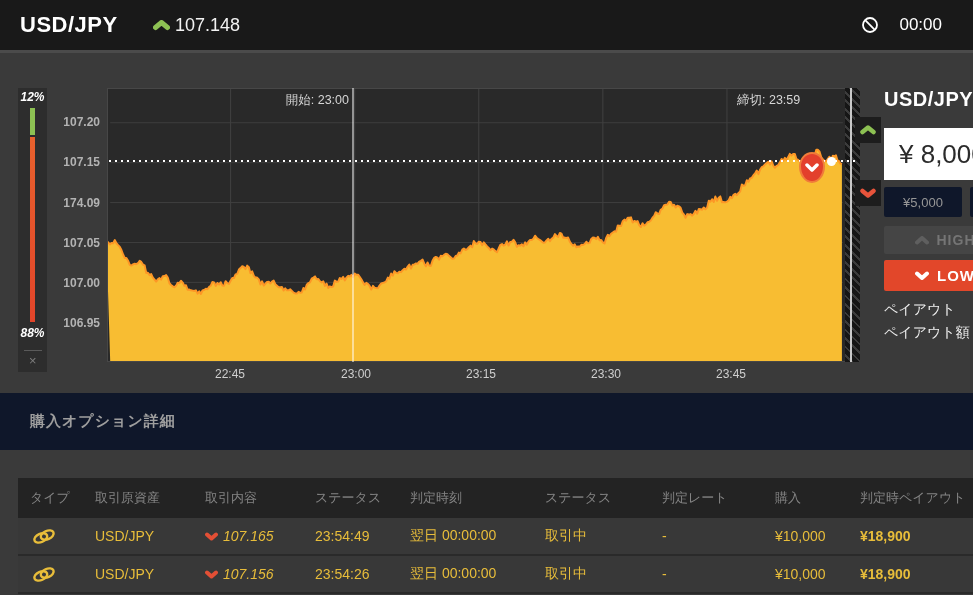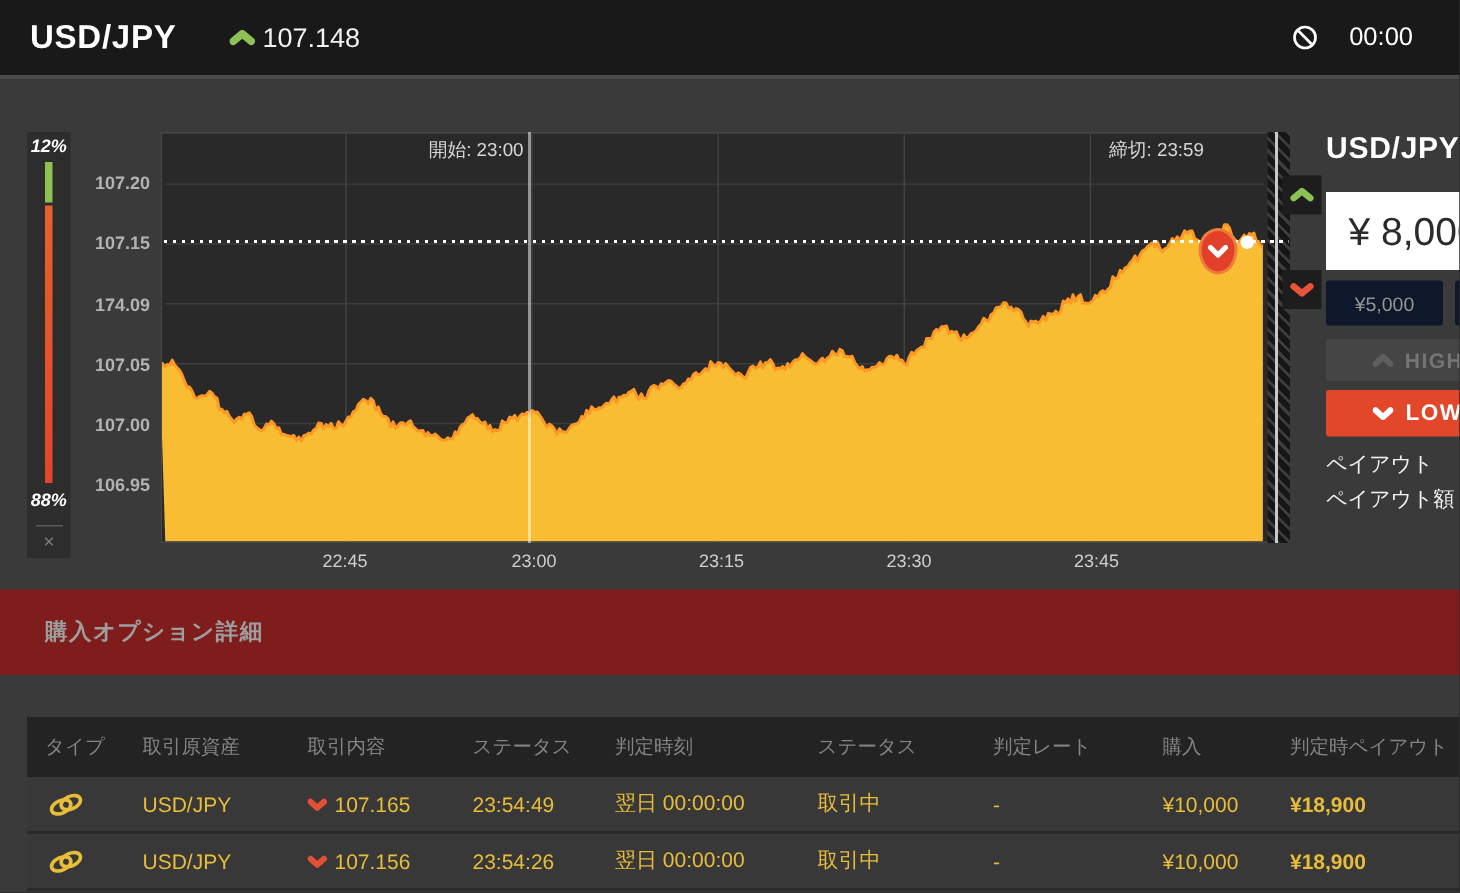--- a/index.html
+++ b/index.html
@@ -33,21 +33,21 @@
   
   .chart-region { position:absolute; left:107px; top:88px; width:753px; height:274px; }
   .plot-svg { position:absolute; left:0; top:0; background:#292929; border:1px solid #474747; border-right:none; }
   .hatch { position:absolute; left:738px; top:0; width:15px; height:274px;
            background:repeating-linear-gradient(45deg,#161616 0 4px,#3c3c3c 4px 6px); }
   .deadline-line { position:absolute; left:743px; top:0; width:2px; height:274px; background:#c9c9c9; }
   .strike-dotted { position:absolute; left:2px; top:72px; width:750px; height:2px;
                    background:repeating-linear-gradient(90deg,#fff 0 2px,transparent 2px 6px); }
   .anno { position:absolute; top:4px; font-size:12.5px; color:#d6d6d6; }
   .anno.start { left:0; width:242px; text-align:right; }
-  .anno.deadline { left:611px; width:106px; text-align:center; }
+  .anno.deadline { left:630px; width:106px; text-align:left; }
   .start-line { position:absolute; left:245px; top:0; width:2px; height:274px; background:rgba(255,255,255,.5); }
   .price-pin { position:absolute; left:692px; top:64px; width:26px; height:31px; background:#e3402c;
                border:2px solid #f07c3a; border-radius:50% 50% 50% 50% / 46% 46% 54% 54%;
                display:flex; align-items:center; justify-content:center; }
   .cursor-dot { position:absolute; left:720px; top:69px; width:9px; height:9px; border-radius:50%; background:#fff; }
 
   
   .panel-pair { position:absolute; left:884px; top:88px; font-size:20px; font-weight:bold; color:#fff; letter-spacing:.5px; }
   .badge { position:absolute; left:855px; width:26px; height:26px; background:#1d1d1d;
            display:flex; align-items:center; justify-content:center; }
@@ -58,30 +58,30 @@
   .preset-btn { position:absolute; left:884px; top:187px; width:78px; height:30px; background:#0f172a;
                 border:none; border-radius:2px; color:#969696; font-size:13px; cursor:pointer; }
   .preset-btn.partial { left:970px; width:30px; }
   .hl-btn { position:absolute; left:884px; width:122px; display:flex; align-items:center; justify-content:center;
             gap:8px; border:none; border-radius:2px; font-weight:bold; letter-spacing:1px; cursor:pointer; }
   .hl-btn.high { top:226px; height:28px; background:#454545; color:#757575; font-size:14px; }
   .hl-btn.low  { top:260px; height:31px; background:#e2472a; color:#fff; font-size:15px; }
   .payout-lab { position:absolute; left:884px; font-size:14px; color:#f2f2f2; }
 
   
-  .section-band { position:absolute; left:0; top:393px; width:973px; height:57px; background:#7f1d1d; }
+  .section-band { position:absolute; left:0; top:393px; width:973px; height:57px; background:#0f172a; }
   .section-band .title { position:absolute; left:30px; top:19px; font-size:15px; font-weight:bold; color:#9e9e9e; letter-spacing:1px; }
 
   .table { position:absolute; left:18px; top:478px; width:955px; }
   .trow { display:grid; grid-template-columns:77px 110px 110px 95px 135px 117px 113px 85px 113px;
           align-items:center; }
   .trow.head { height:40px; background:#232323; color:#848484; font-size:13px; }
   .trow.body { height:38px; background:#383838; border-bottom:2px solid #2a2a2a; color:#e8bd3a; font-size:14px; }
   .trow > div:first-child { padding-left:12px; }
-  .cell-dir { display:flex; align-items:center; gap:5px; }
+  .cell-dir { display:flex; align-items:center; gap:5px;font-style:italic; }
   .bold { font-weight:bold; }
   svg { display:block; }
 </style>
 </head>
 <body>
 
 <div class="app">
 
   <div class="topbar">
     <div class="pair">USD/JPY</div>

